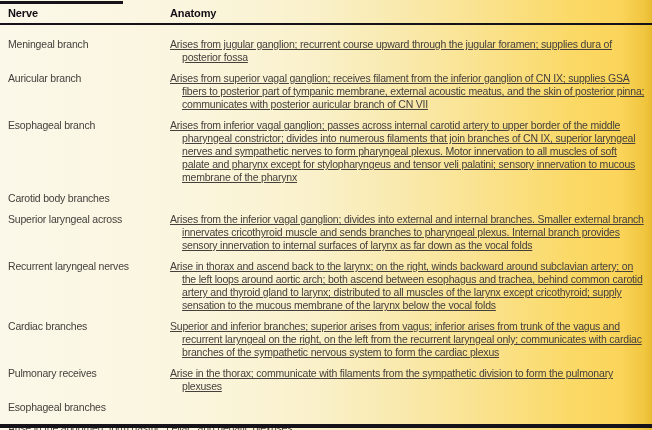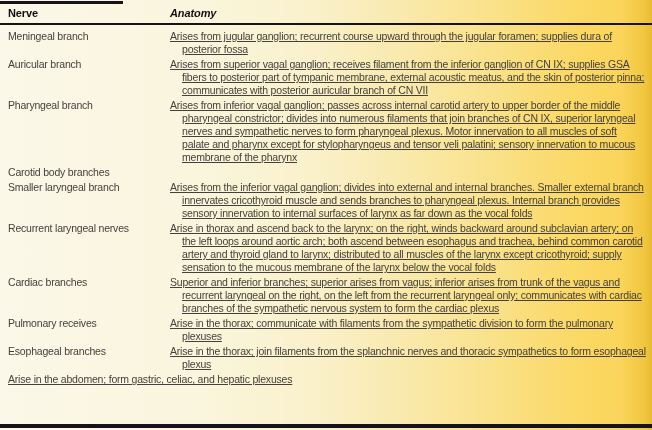--- a/index.html
+++ b/index.html
@@ -27,28 +27,28 @@
     display: flex;
     padding: 7px 8px 4px 8px;
     border-bottom: 2px solid #16121a;
     font-weight: bold;
     font-size: 11px;
     letter-spacing: -0.1px;
     color: #130e15;
     justify-content: flex-end;
   }
   .header .col-nerve { width: 162px; flex-shrink: 0; }
-  .header .col-anatomy { flex: 1; font-style: italic; }
+  .header .col-anatomy { flex: 1; }
   .rows {
     padding: 5px 4px 0 8px;
     font-size: 10.5px;
     line-height: 13px;
     letter-spacing: -0.2px;
   }
-  .row { display: flex; margin-bottom: 2px; }
+  .row { display: flex; margin-bottom: 2px; margin-top: 8px; }
   .row .nerve { width: 162px; flex-shrink: 0; }
   .row .anatomy {
     flex: 1;
     padding-left: 12px;
     text-indent: -12px;   
     padding-right: 2px;
     text-decoration: underline;
   }
   .bottom-rule {
     position: absolute; left: 0; right: 0; bottom: 2px;
@@ -70,45 +70,44 @@
   <div class="rows">
     <div class="row">
       <div class="nerve">Meningeal branch</div>
       <div class="anatomy">Arises from jugular ganglion; recurrent course upward through the jugular foramen; supplies dura of posterior fossa</div>
     </div>
     <div class="row">
       <div class="nerve">Auricular branch</div>
       <div class="anatomy">Arises from superior vagal ganglion; receives filament from the inferior ganglion of CN IX; supplies GSA fibers to posterior part of tympanic membrane, external acoustic meatus, and the skin of posterior pinna; communicates with posterior auricular branch of CN VII</div>
     </div>
     <div class="row">
-      <div class="nerve">Pharyngeal branch</div>
+      <div class="nerve">Esophageal branch</div>
       <div class="anatomy">Arises from inferior vagal ganglion; passes across internal carotid artery to upper border of the middle pharyngeal constrictor; divides into numerous filaments that join branches of CN IX, superior laryngeal nerves and sympathetic nerves to form pharyngeal plexus. Motor innervation to all muscles of soft palate and pharynx except for stylopharyngeus and tensor veli palatini; sensory innervation to mucous membrane of the pharynx</div>
     </div>
     <div class="row">
       <div class="nerve">Carotid body branches</div>
     </div>
     <div class="row">
-      <div class="nerve">Smaller laryngeal branch</div>
+      <div class="nerve">Superior laryngeal across</div>
       <div class="anatomy">Arises from the inferior vagal ganglion; divides into external and internal branches. Smaller external branch innervates cricothyroid muscle and sends branches to pharyngeal plexus. Internal branch provides sensory innervation to internal surfaces of larynx as far down as the vocal folds</div>
     </div>
     <div class="row">
       <div class="nerve">Recurrent laryngeal nerves</div>
       <div class="anatomy">Arise in thorax and ascend back to the larynx; on the right, winds backward around subclavian artery; on the left loops around aortic arch; both ascend between esophagus and trachea, behind common carotid artery and thyroid gland to larynx; distributed to all muscles of the larynx except cricothyroid; supply sensation to the mucous membrane of the larynx below the vocal folds</div>
     </div>
     <div class="row">
       <div class="nerve">Cardiac branches</div>
       <div class="anatomy">Superior and inferior branches; superior arises from vagus; inferior arises from trunk of the vagus and recurrent laryngeal on the right, on the left from the recurrent laryngeal only; communicates with cardiac branches of the sympathetic nervous system to form the cardiac plexus</div>
     </div>
     <div class="row">
       <div class="nerve">Pulmonary receives</div>
       <div class="anatomy">Arise in the thorax; communicate with filaments from the sympathetic division to form the pulmonary plexuses</div>
     </div>
     <div class="row">
       <div class="nerve">Esophageal branches</div>
-      <div class="anatomy">Arise in the thorax; join filaments from the splanchnic nerves and thoracic sympathetics to form esophageal plexus</div>
     </div>
     <div class="row">
       <div class="anatomy">Arise in the abdomen; form gastric, celiac, and hepatic plexuses</div>
     </div>
   </div>
 
   <div class="bottom-rule"></div>
 </div>
 
 </body></html>

